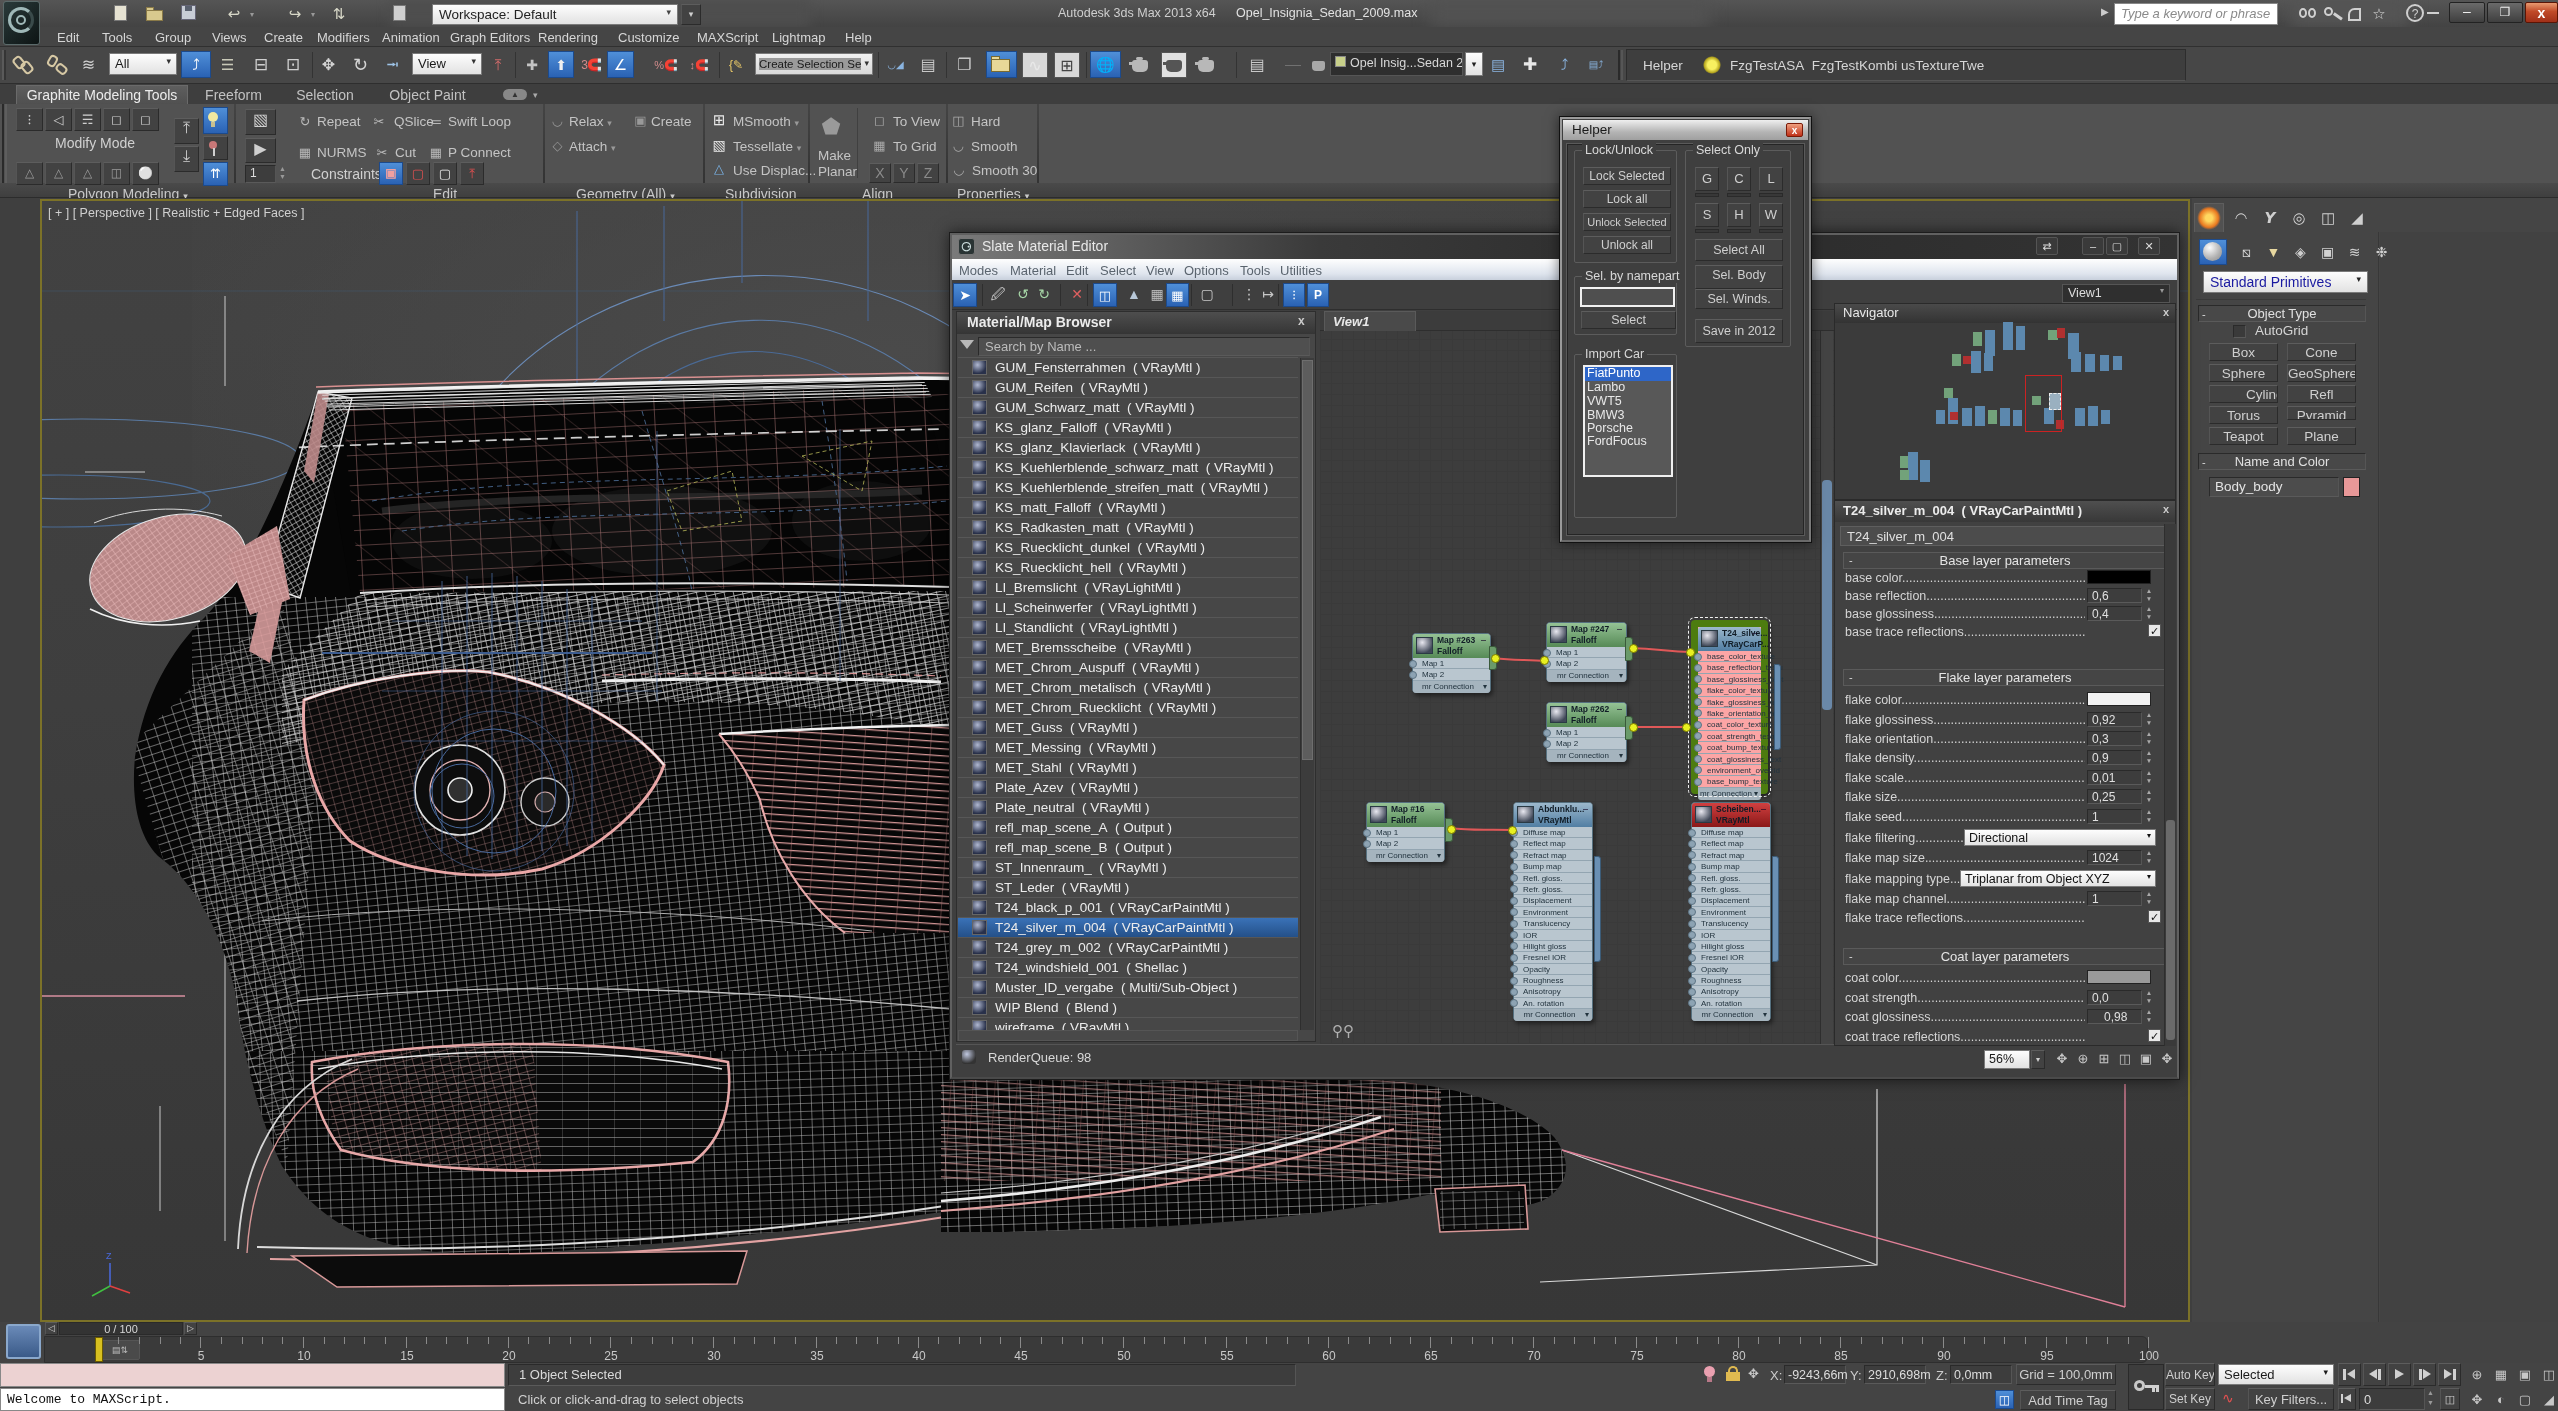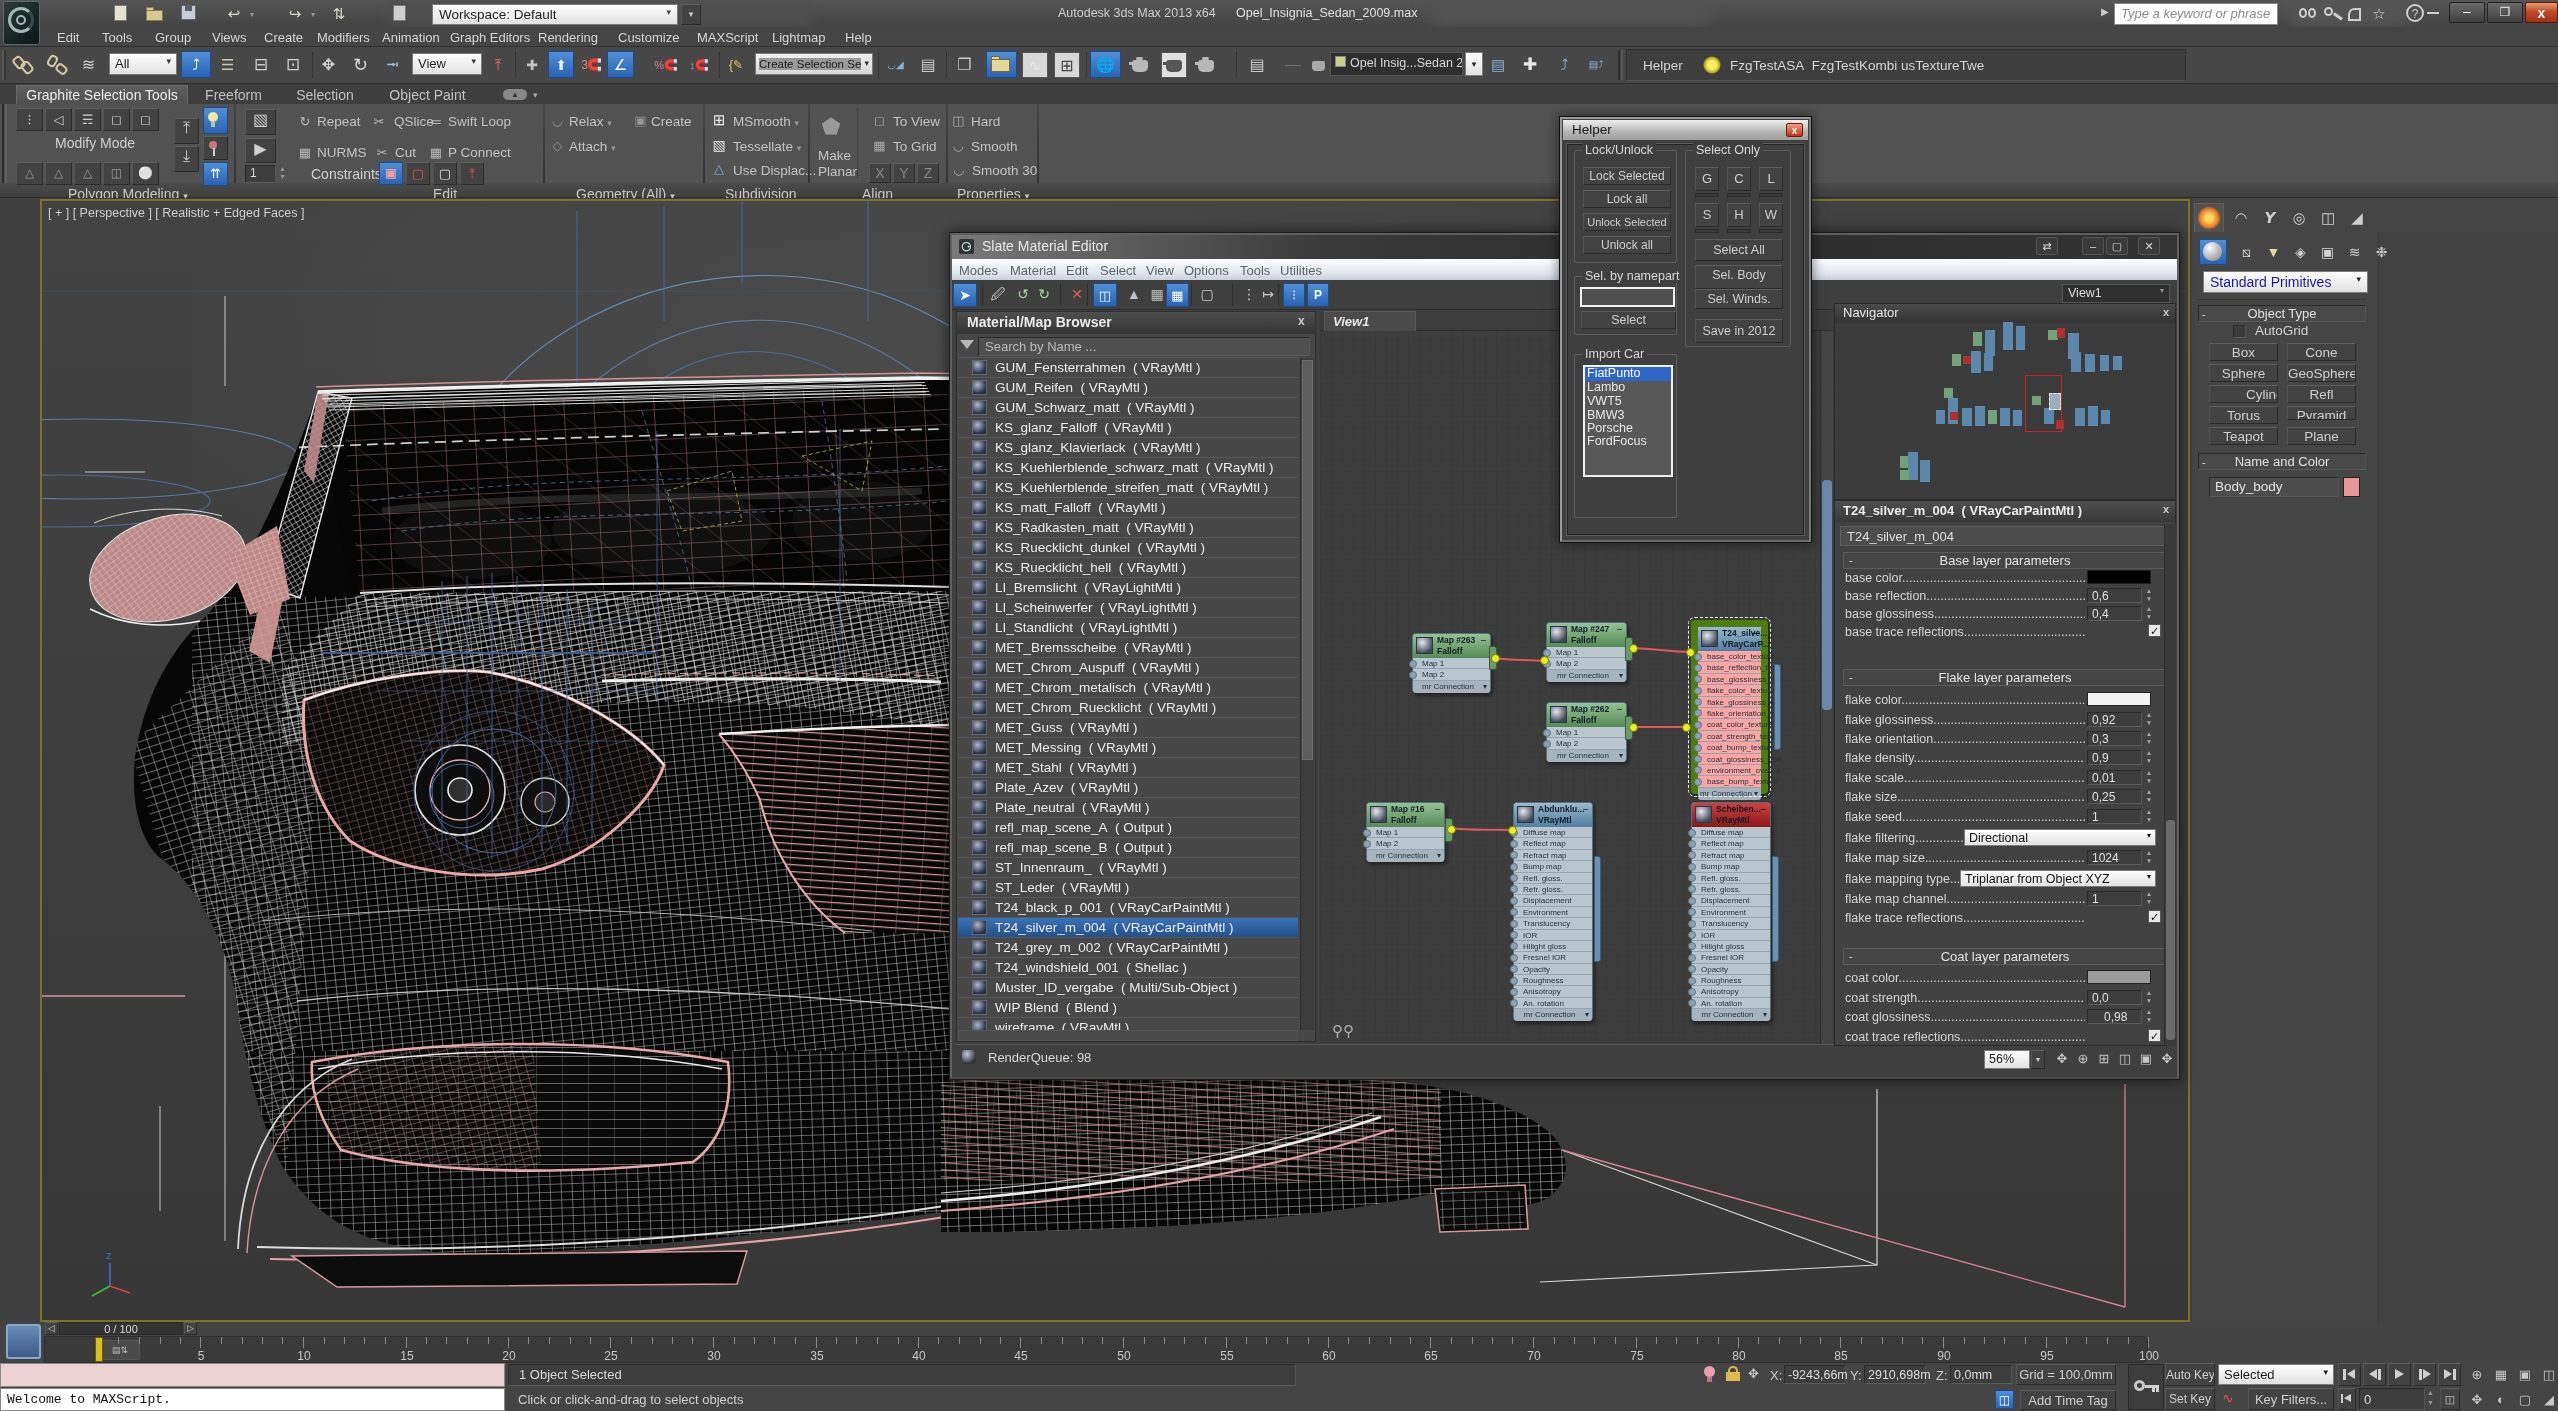--- a/index.html
+++ b/index.html
@@ -130,21 +130,21 @@
 <div class="a" style="left:1551px;top:52px;width:27px;height:26px;color:#8ab4e0;font-size:15px;text-align:center;line-height:26px;">⤴</div>
 <div class="a" style="left:1583px;top:52px;width:26px;height:26px;color:#8ab4e0;font-size:10px;text-align:center;line-height:26px;">▤⤴</div>
 <div class="a" style="left:1618px;top:50px;width:5px;height:30px;border-left:2px solid #2a2a2a;border-right:2px solid #565656;"></div>
 <div class="a" style="left:1626px;top:49px;width:560px;height:32px;background:#3e3e3e;border:1px solid #2d2d2d;border-bottom-color:#555;"></div>
 <div class="a tx" style="left:1643px;top:58px;font-size:13.5px;">Helper</div>
 <div class="a" style="left:1703px;top:56px;width:18px;height:18px;border-radius:50%;background:radial-gradient(circle,#f8f060 35%,#b8a820 60%,#3e3e3e 72%);"></div>
 <div class="a tx" style="left:1730px;top:58px;font-size:13.5px;">FzgTestASA&nbsp;&nbsp;FzgTestKombi&nbsp;usTextureTwe</div>
 <div class="a" style="left:0;top:84px;width:2558px;height:20px;background:#3e3e3e;"></div>
 <div class="a" style="left:0;top:104px;width:2558px;height:79px;background:#525252;"></div>
 <div class="a" style="left:0;top:183px;width:2558px;height:15px;background:linear-gradient(#4a4a4a,#3f3f3f);border-bottom:1px solid #2c2c2c;"></div>
-<div class="a" style="left:16px;top:85px;width:172px;height:19px;background:linear-gradient(#5e5e5e,#505050);border:1px solid #6a6a6a;border-bottom:none;color:#ececec;font-size:14px;text-align:center;line-height:19px;">Graphite Selection Tools</div>
+<div class="a" style="left:16px;top:85px;width:172px;height:19px;background:linear-gradient(#5e5e5e,#505050);border:1px solid #6a6a6a;border-bottom:none;color:#ececec;font-size:14px;text-align:center;line-height:19px;">Graphite Modeling Tools</div>
 <div class="a" style="left:196px;top:86px;width:75px;height:18px;color:#c2c2c2;font-size:14px;text-align:center;line-height:18px;">Freeform</div>
 <div class="a" style="left:285px;top:86px;width:80px;height:18px;color:#c2c2c2;font-size:14px;text-align:center;line-height:18px;">Selection</div>
 <div class="a" style="left:380px;top:86px;width:95px;height:18px;color:#c2c2c2;font-size:14px;text-align:center;line-height:18px;">Object Paint</div>
 <div class="a" style="left:503px;top:89px;width:24px;height:11px;background:#888;border-radius:6px;color:#333;font-size:8px;text-align:center;line-height:11px;">▲</div>
 <div class="a" style="left:533px;top:90px;color:#aaa;font-size:9px;">▾</div>
 <div class="a" style="left:2px;top:104px;width:5px;height:79px;border-left:2px solid #2a2a2a;border-right:2px solid #5e5e5e;"></div>
 <div class="a" style="left:234px;top:104px;width:2px;height:79px;background:linear-gradient(#444,#333);"></div>
 <div class="a" style="left:543px;top:104px;width:2px;height:79px;background:linear-gradient(#444,#333);"></div>
 <div class="a" style="left:703px;top:104px;width:2px;height:79px;background:linear-gradient(#444,#333);"></div>
 <div class="a" style="left:808px;top:104px;width:2px;height:79px;background:linear-gradient(#444,#333);"></div>

